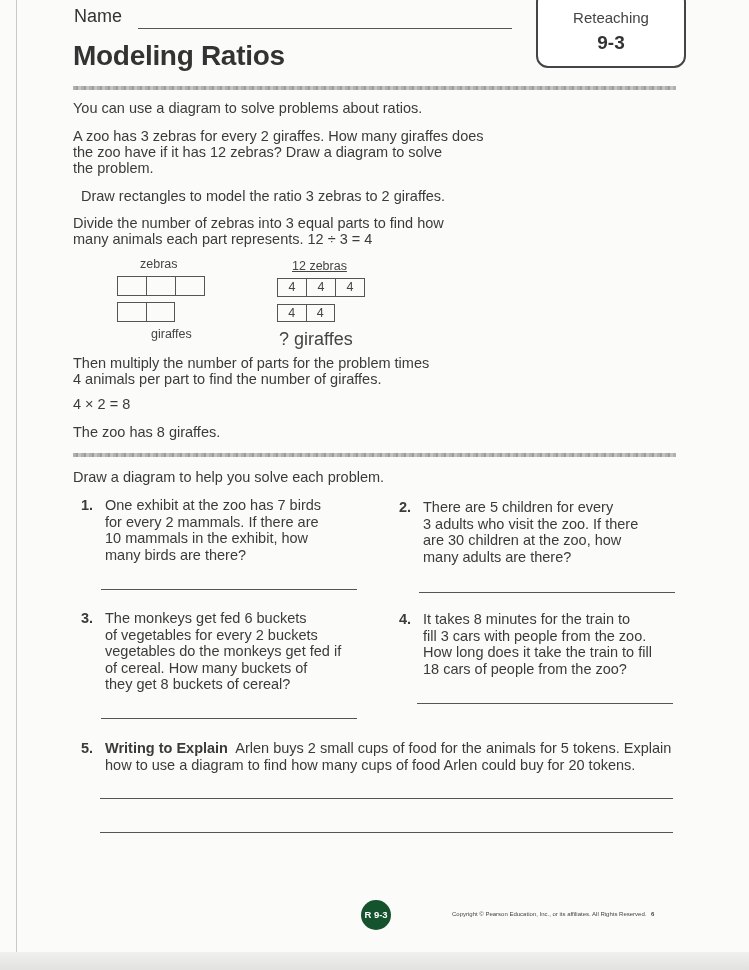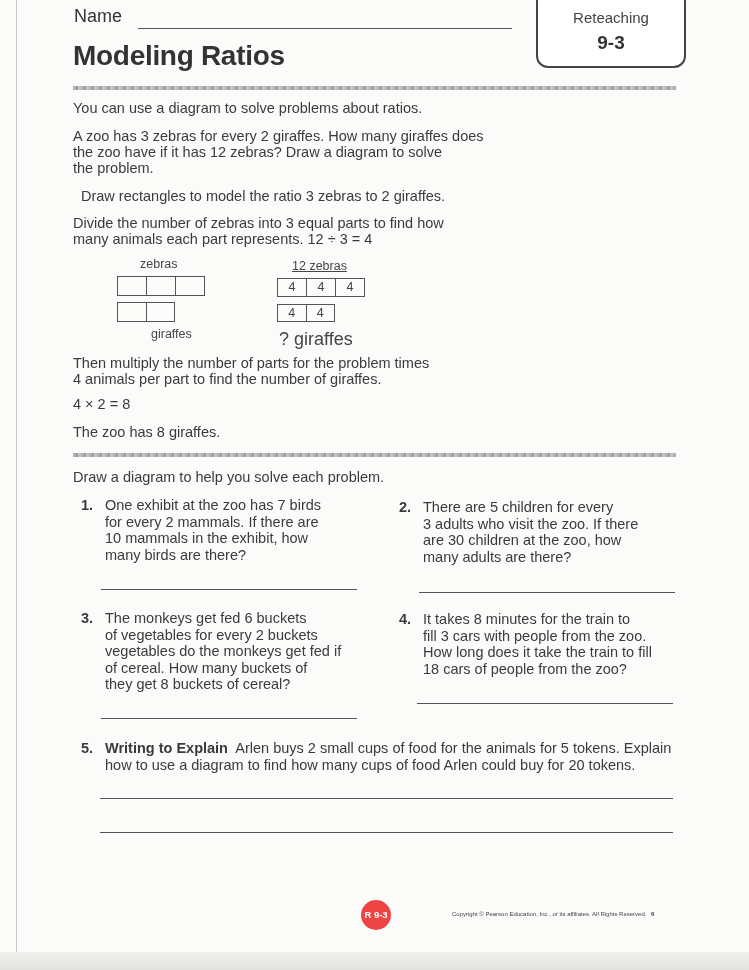--- a/index.html
+++ b/index.html
@@ -25,21 +25,21 @@
   .p { font-size: 14.5px; line-height: 16px; color: #3b3b3b; }
   .bx { border: 1.3px solid #555; box-sizing: border-box; display: flex; }
   .bx > div { flex: 1; border-right: 1.3px solid #555; text-align: center; font-size: 12.5px; line-height: 17px; color: #444; }
   .bx > div:last-child { border-right: none; }
   .q { font-size: 14.5px; line-height: 16.5px; color: #3b3b3b; }
   .q .num { position: absolute; left: 0; top: 0; font-weight: bold; }
   .q .txt { margin-left: 24px; }
   .ans { height: 1px; background: #555; }
   .footer-badge {
     left: 361px; top: 900px; width: 30px; height: 30px; border-radius: 50%;
-    background: #ef4444; color: #fff; font-size: 9.5px; font-weight: bold;
+    background: #14532d; color: #fff; font-size: 9.5px; font-weight: bold;
     text-align: center; line-height: 30px;
   }
   .copyright { left: 452px; top: 911px; font-size: 6px; color: #444; }
   .bottom-edge { left: 0; top: 952px; width: 749px; height: 18px; background: linear-gradient(#f0f0ef,#e2e2e0); }
 </style>
 </head>
 <body>
 
 <div class="abs left-edge"></div>
 

